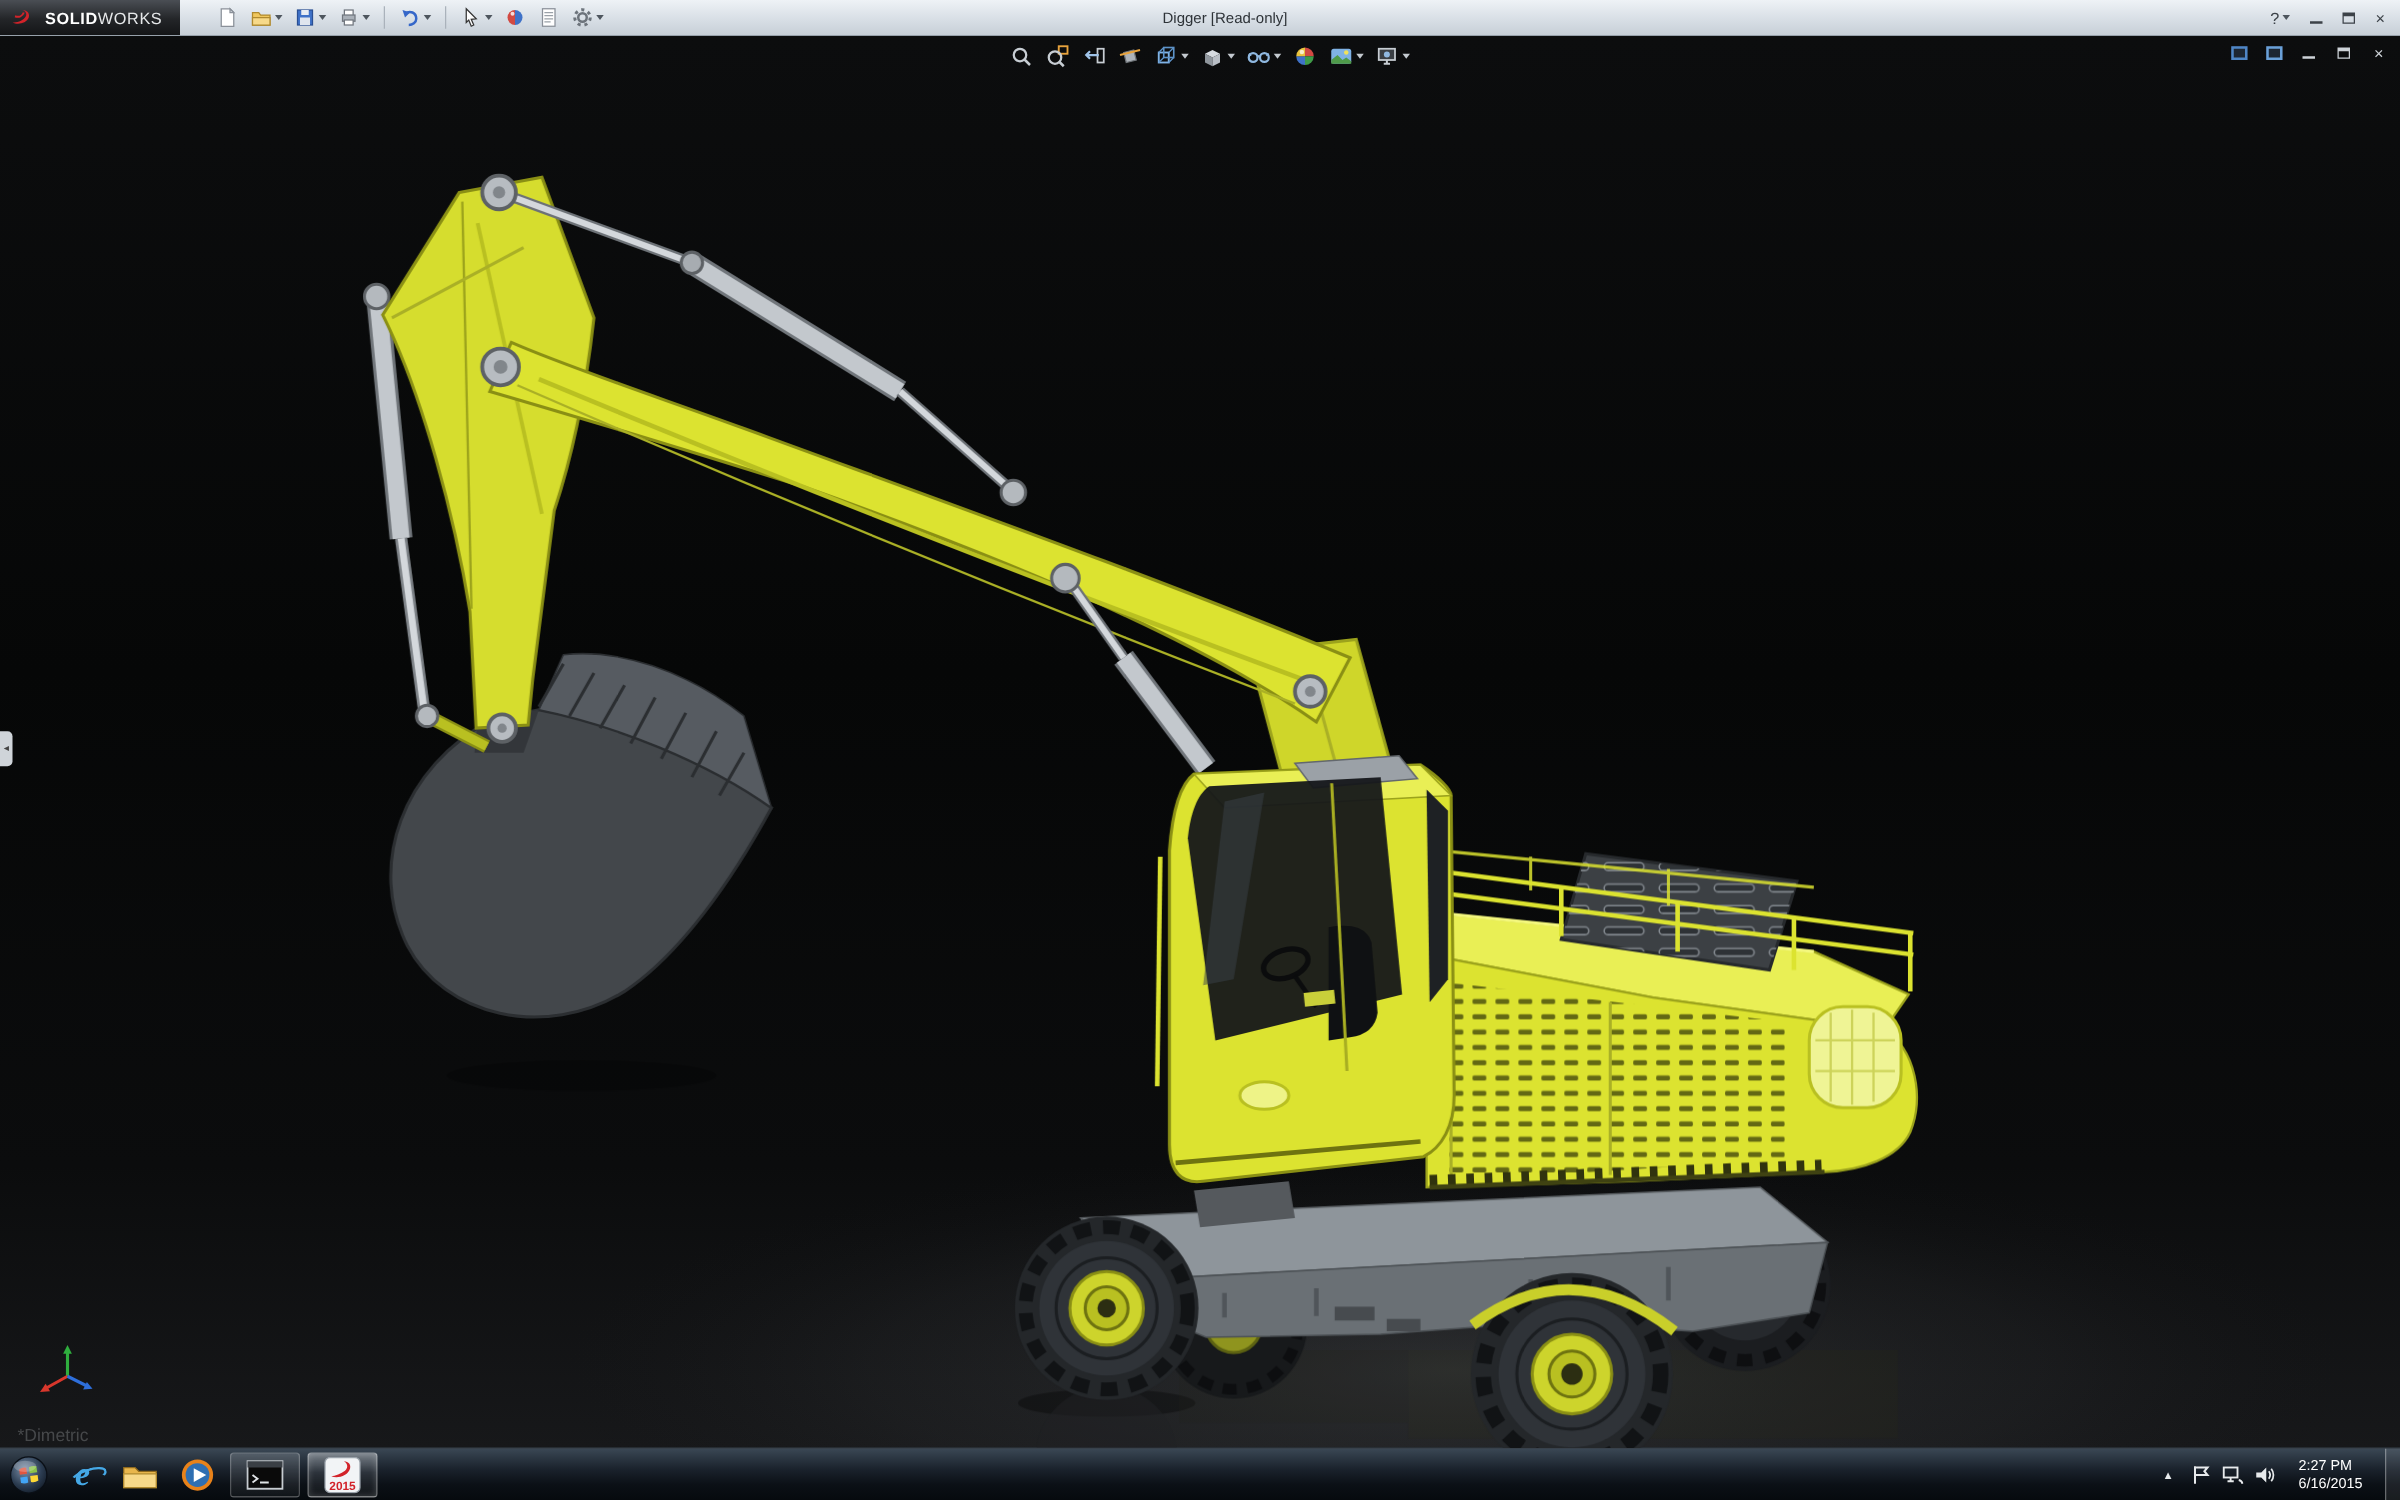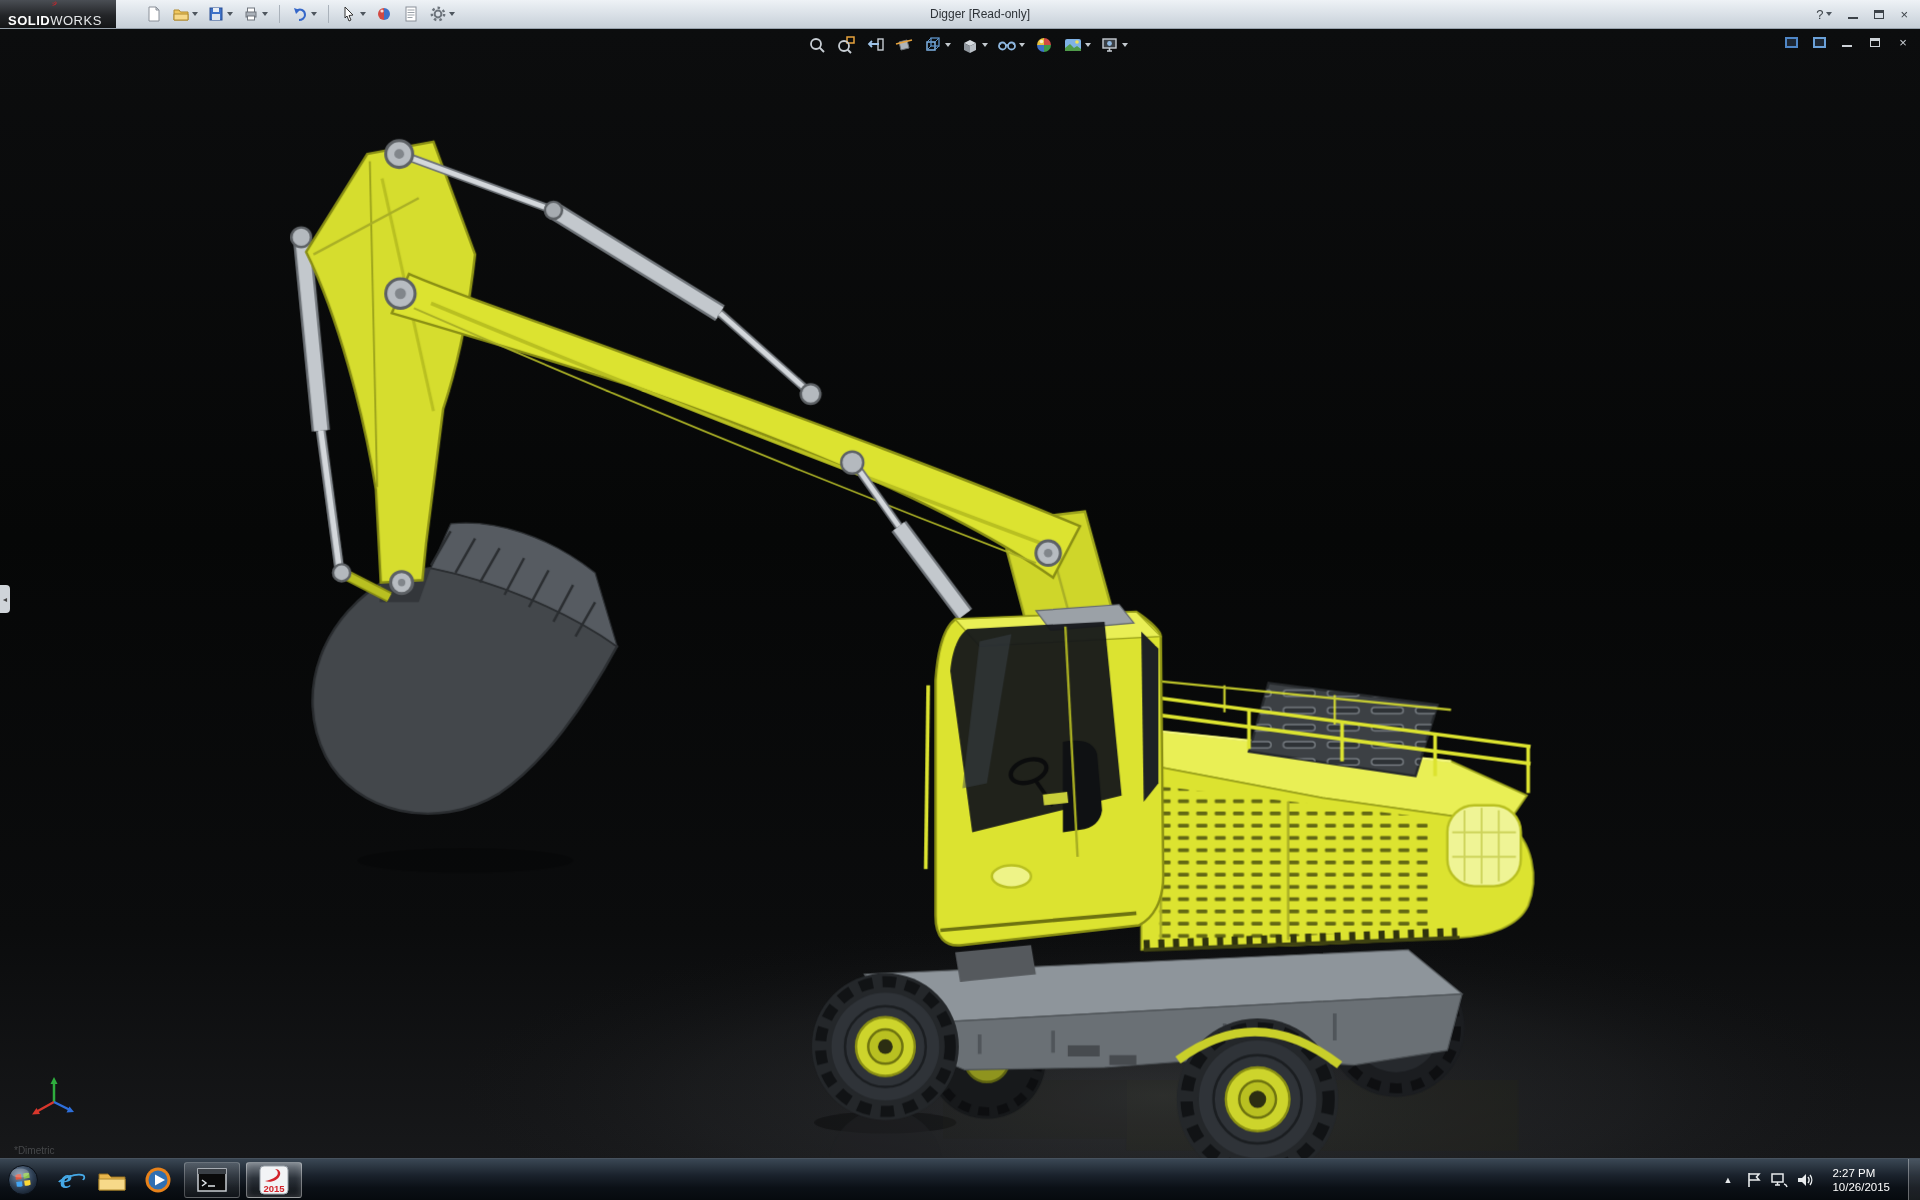--- a/index.html
+++ b/index.html
@@ -5,21 +5,21 @@
   html,body{margin:0;padding:0;background:#000;}
   *{box-sizing:border-box;}
   .screen{position:relative;width:1920px;height:1200px;overflow:hidden;
           font-family:"Liberation Sans",sans-serif;user-select:none;}
 
   
   .titlebar{position:relative;height:29px;display:flex;align-items:center;
     background:linear-gradient(#eef2f6,#d6dde4 60%,#c7cfd7);
     border-bottom:1px solid #97a1ab;}
   .brand{display:flex;align-items:center;gap:6px;height:100%;padding:0 14px 0 8px;
-    background:linear-gradient(#4a4e54,#232528 55%,#141517);flex-direction:column;}
+    background:linear-gradient(#4a4e54,#232528 55%,#141517);}
   .brand-text{color:#fff;font-size:13px;letter-spacing:.5px;}
   .brand-text b{font-weight:bold;}
   .brand-text span{font-weight:normal;color:#e6e8ea;}
   .std-toolbar{display:flex;align-items:center;gap:3px;padding-left:26px;}
   .tbtn{display:flex;align-items:center;gap:2px;padding:2px 3px;border-radius:3px;}
   .tsep{width:1px;height:18px;background:#aab2bb;margin:0 5px;}
   .caret-dark{width:0;height:0;border-left:3.5px solid transparent;border-right:3.5px solid transparent;
     border-top:4px solid #4e565e;}
   .caret-light{width:0;height:0;border-left:3.5px solid transparent;border-right:3.5px solid transparent;
     border-top:4px solid #c3c9cf;}
@@ -43,21 +43,21 @@
     color:#cdd2d7;font-size:13px;}
   .dshape-min{width:10px;height:9px;border-bottom:2px solid #cdd2d7;}
   .dshape-max{width:10px;height:9px;border:1.5px solid #cdd2d7;border-top-width:3px;}
   .bluewin{width:13px;height:11px;border:2px solid #4f86c6;background:#1d2632;}
   .bluewin.b2{border-color:#6aa0d8;}
 
   .fm-tab{position:absolute;left:0;top:556px;width:10px;height:28px;background:#cfd4d9;
     border-radius:0 4px 4px 0;color:#444;font-size:7px;display:flex;align-items:center;
     justify-content:center;}
   .triad{position:absolute;left:30px;bottom:34px;}
-  .view-label{position:absolute;left:14px;bottom:2px;font-size:10px;color:#46484a;}
+  .view-label{position:absolute;left:14px;bottom:2px;font-size:14px;color:#46484a;}
 
   
   .taskbar{position:relative;height:42px;display:flex;align-items:center;
     background:linear-gradient(#3a4754,#1a222c 40%,#0b1016 70%,#060a0e);
     border-top:1px solid #47525e;}
   .start{width:46px;height:42px;display:flex;align-items:center;justify-content:center;}
   .task-icons{display:flex;align-items:center;gap:6px;}
   .qbtn{width:40px;height:36px;display:flex;align-items:center;justify-content:center;border-radius:3px;}
   .winbtn{height:36px;display:flex;align-items:center;justify-content:center;border-radius:3px;
     border:1px solid #ffffff3d;background:linear-gradient(#ffffff2a,#ffffff0a);padding:4px 12px;}
@@ -545,18 +545,18 @@
           <path d="M5,13 h5 M7.5,10 v3" stroke="#e7eaec" stroke-width="1.5"></path>
           <path d="M14,12 a4,4 0 0 1 3,3" stroke="#e7eaec" stroke-width="1.5" fill="none"></path>
         </svg>
         <svg width="18" height="16">
           <polygon points="2,6 6,6 10,2 10,14 6,10 2,10" fill="#e7eaec"></polygon>
           <path d="M12,5 a5,5 0 0 1 0,6 M14,3 a8,8 0 0 1 0,10" stroke="#e7eaec" stroke-width="1.4" fill="none"></path>
         </svg>
       </div>
       <div class="clock">
         <div>2:27 PM</div>
-        <div>10/26/2015</div>
+        <div>6/16/2015</div>
       </div>
       <div class="show-desktop"></div>
     </div>
   </footer>
 </div>
 
 </body></html>

